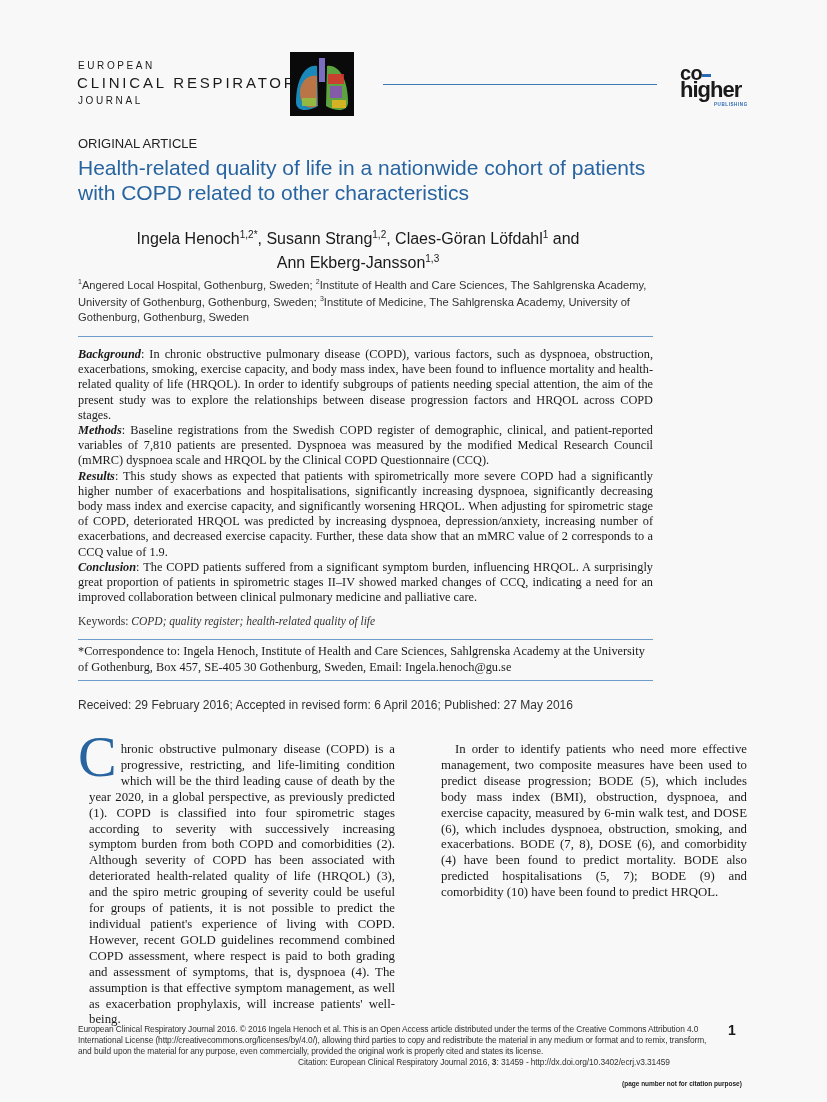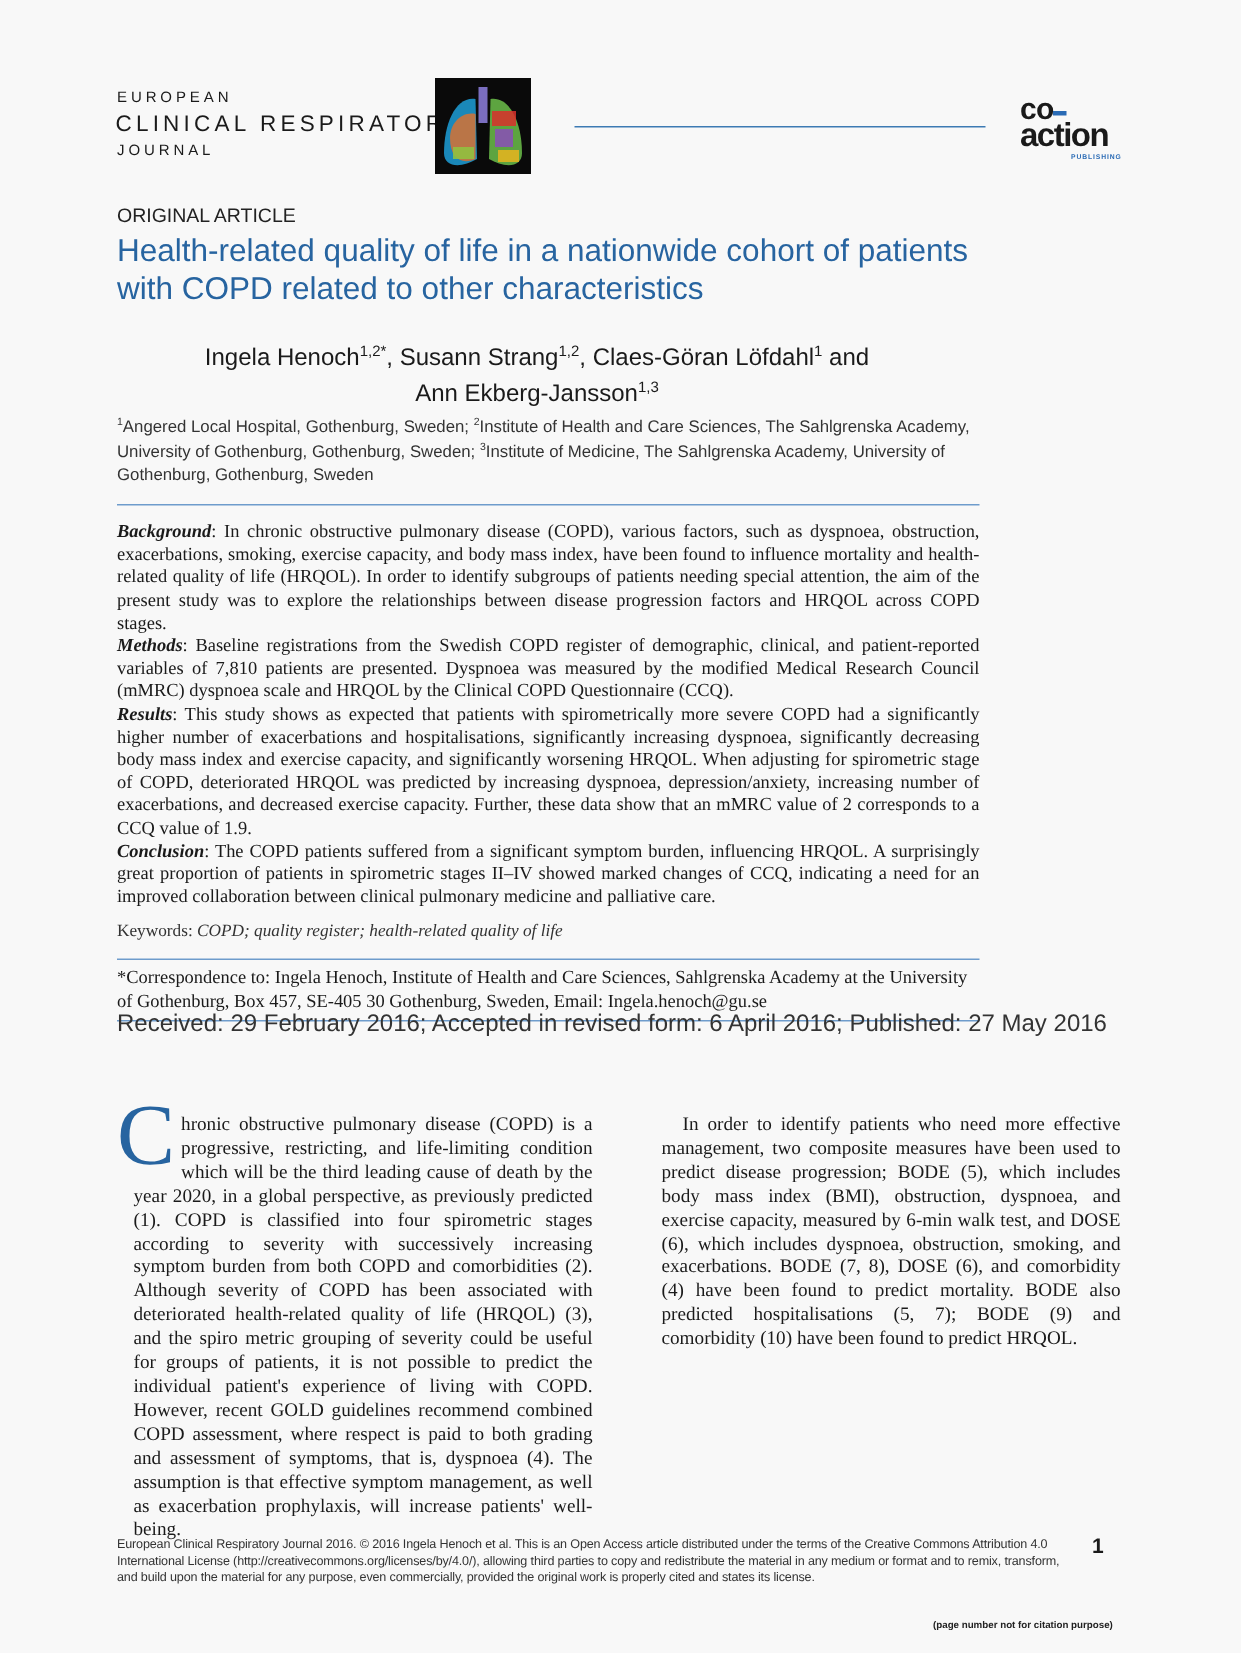--- a/index.html
+++ b/index.html
@@ -29,21 +29,21 @@
 
   .rule { height:1px; background:#6e9ccc; }
   .rule1 { left:78px; top:336px; width:575px; }
   .abstract { left:78px; top:347px; width:575px; font-size:12.3px; line-height:15.2px; text-align:justify; }
   .abstract p { margin:0; }
   .abstract i { font-weight:bold; }
   .keywords { left:78px; top:615px; width:575px; font-size:11.5px; color:#333;font-family:Liberation Serif, serif; }
   .rule2 { left:78px; top:639px; width:575px; }
   .corr { left:78px; top:644px; width:575px; font-size:12.3px; line-height:15.5px; }
   .rule3 { left:78px; top:680px; width:575px; }
-  .received { left:78px; top:674px; font-size:16px; color:#333; }
+  .received { left:78px; top:698px; font-size:12px; color:#333; }
 
   .col { font-size:12.8px; line-height:15.9px; text-align:justify; width:328px; }
   .col p { margin:11px; }
   .col-left { left:78px; top:731px; }
   .col-right { left:430px; top:731px; }
   .indent { text-indent:14px; }
   .dropcap { float:left; font-size:58px; line-height:44px; color:#2764a0; margin:4px 4px 0 0; font-family:"Liberation Serif", serif; }
 
   .footer { left:78px; top:1024px; width:640px; font-size:8.4px; line-height:11px; color:#333; letter-spacing:-0.1px; }
   .footer .cite { padding-left:220px; display:block; }
@@ -68,21 +68,21 @@
     <path d="M40 34 L52 34 L52 46 L40 46 Z" fill="#8a4fb8" opacity="0.85"></path>
     <path d="M42 48 L56 48 L56 56 L42 56 Z" fill="#e7b51f" opacity="0.85"></path>
   </svg>
 </div>
 
 <div class="abs header-rule"></div>
 
 <div class="abs sans coaction">
   <div class="co">co</div>
   <span class="dash"></span>
-  <div class="act">action</div>
+  <div class="act">higher</div>
   <div class="pub">PUBLISHING</div>
 </div>
 
 <div class="abs sans article-type">ORIGINAL ARTICLE</div>
 <div class="abs sans title">Health-related quality of life in a nationwide cohort of patients with COPD related to other characteristics</div>
 
 <div class="abs sans authors">
   <span>Ingela Henoch</span><sup>1,2*</sup>,
   <span>Susann Strang</span><sup>1,2</sup>,
   <span>Claes-Göran Löfdahl</span><sup>1</sup> and<br>
@@ -117,15 +117,16 @@
   <span class="dropcap">C</span>
   <p>hronic obstructive pulmonary disease (COPD) is a progressive, restricting, and life-limiting condition which will be the third leading cause of death by the year 2020, in a global perspective, as previously predicted (1). COPD is classified into four spirometric stages according to severity with successively increasing symptom burden from both COPD and comorbidities (2). Although severity of COPD has been associated with deteriorated health-related quality of life (HRQOL) (3), and the spiro metric grouping of severity could be useful for groups of patients, it is not possible to predict the individual patient's experience of living with COPD. However, recent GOLD guidelines recommend combined COPD assessment, where respect is paid to both grading and assessment of symptoms, that is, dyspnoea (4). The assumption is that effective symptom management, as well as exacerbation prophylaxis, will increase patients' well-being.</p>
 </div>
 
 <div class="abs serif col col-right">
   <p class="indent">In order to identify patients who need more effective management, two composite measures have been used to predict disease progression; BODE (5), which includes body mass index (BMI), obstruction, dyspnoea, and exercise capacity, measured by 6-min walk test, and DOSE (6), which includes dyspnoea, obstruction, smoking, and exacerbations. BODE (7, 8), DOSE (6), and comorbidity (4) have been found to predict mortality. BODE also predicted hospitalisations (5, 7); BODE (9) and comorbidity (10) have been found to predict HRQOL.</p>
 </div>
 
 <div class="abs sans footer">
   <span>European Clinical Respiratory Journal 2016. © 2016 Ingela Henoch et al. This is an Open Access article distributed under the terms of the Creative Commons Attribution 4.0 International License (http://creativecommons.org/licenses/by/4.0/), allowing third parties to copy and redistribute the material in any medium or format and to remix, transform, and build upon the material for any purpose, even commercially, provided the original work is properly cited and states its license.</span>
+  <span class="cite"><span>Citation: European Clinical Respiratory Journal 2016, </span><b>3</b><span>: 31459 - http://dx.doi.org/10.3402/ecrj.v3.31459</span></span>
 </div>
 <div class="abs sans page-num">1</div>
 <div class="abs sans page-note">(page number not for citation purpose)</div>
 
 </body></html>

